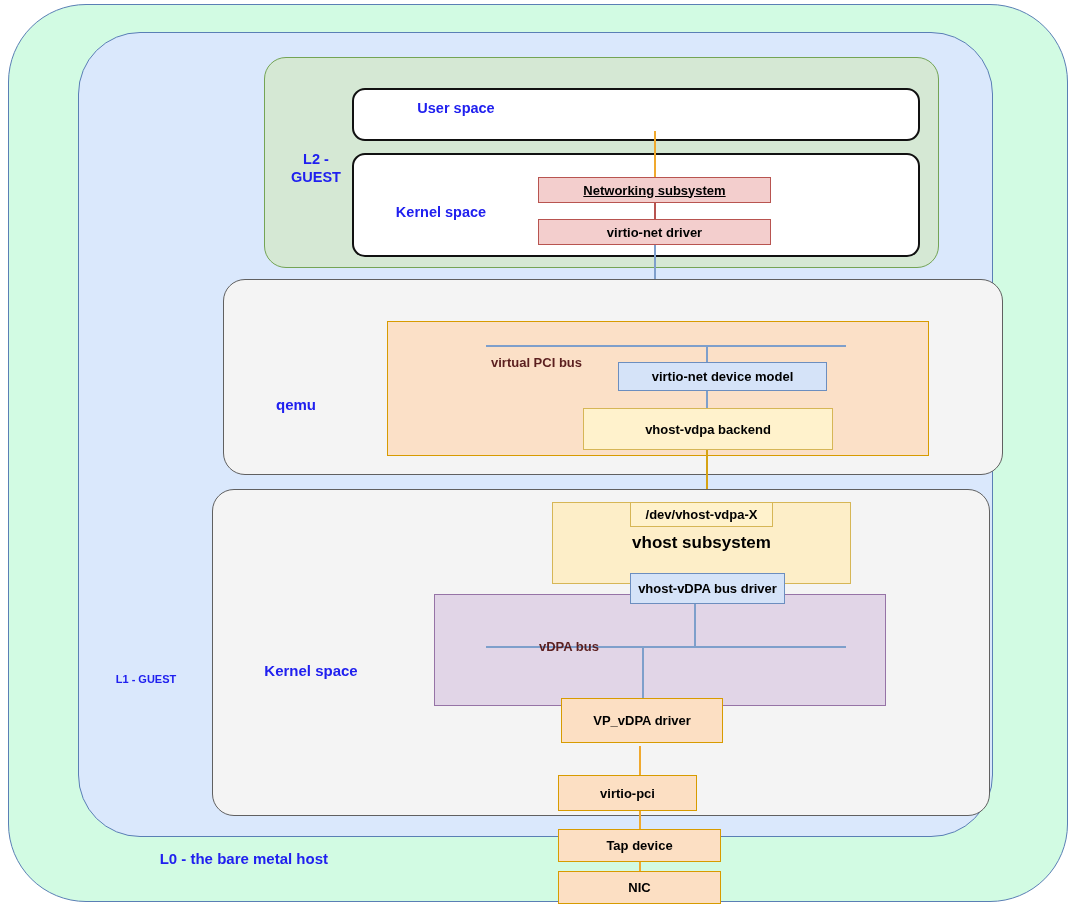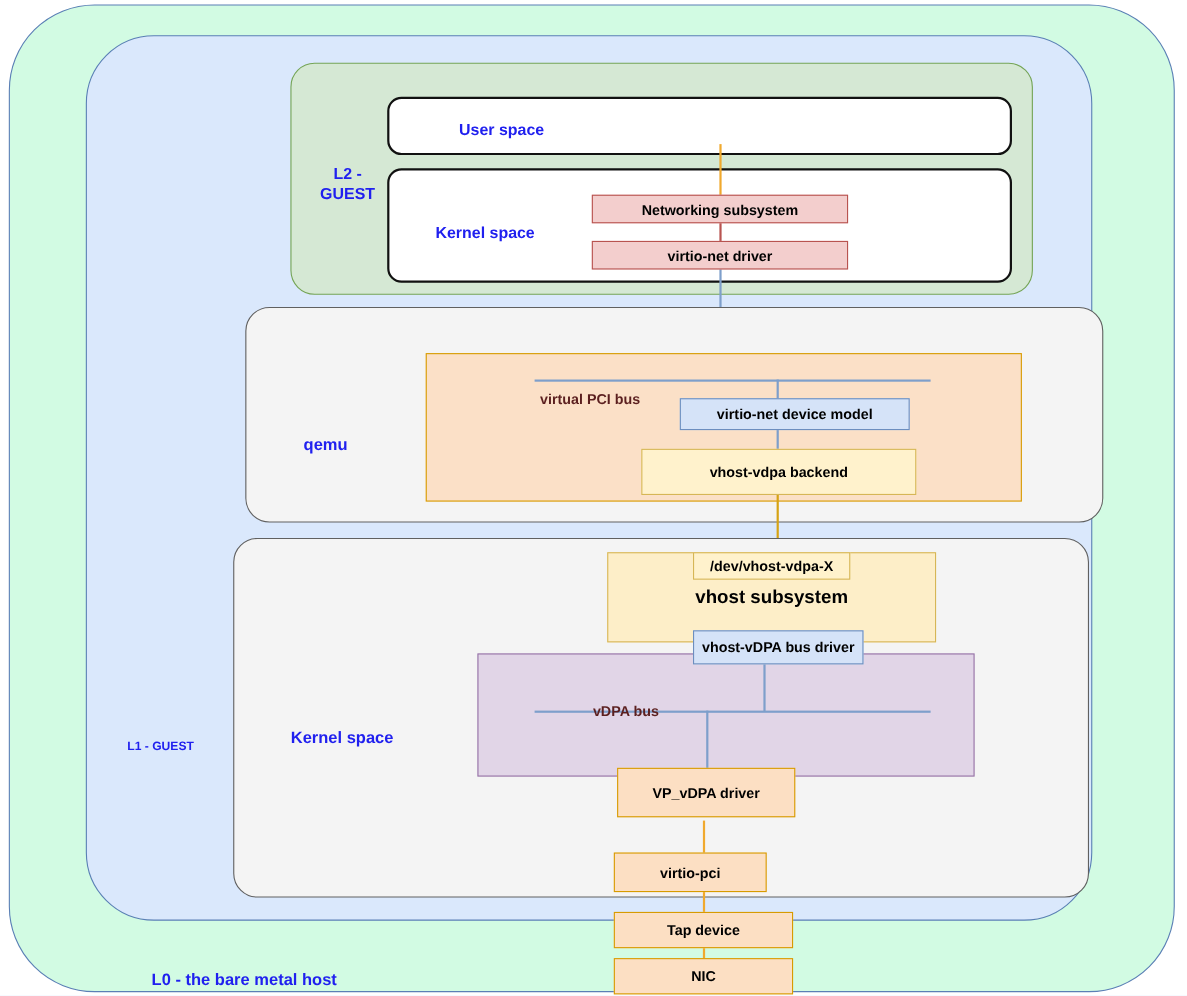--- a/index.html
+++ b/index.html
@@ -136,37 +136,37 @@
   <div class="node n-orange" style="left:558px;top:829px;width:163px;height:33px;">
     <span>Tap  device</span>
   </div>
 
   <div class="ln v-orange" style="left:639px;top:862px;height:10px;"></div>
 
   <div class="node n-orange" style="left:558px;top:871px;width:163px;height:33px;">
     <span>NIC</span>
   </div>
 
-  <div class="node n-red" style="left:538px;top:177px;width:233px;height:26px;">
+  <div class="node n-red" style="left:538px;top:177px;width:233px;height:26px;text-decoration:underline;">
     <span>Networking subsystem</span>
   </div>
   <div class="node n-red" style="left:538px;top:219px;width:233px;height:26px;">
     <span>virtio-net  driver</span>
   </div>
 
   <div class="blbl" style="left:278px;top:150px;width:76px;">
     <span>L2 -</span><br>
     <span>GUEST</span>
   </div>
 
   <div class="blbl" style="left:392px;top:203px;width:98px;">Kernel space</div>
 
-  <div class="blbl" style="left:408px;top:110px;width:96px;">User space</div>
+  <div class="blbl" style="left:408px;top:99px;width:96px;">User space</div>
 
   <div class="blbl" style="left:257px;top:396px;width:78px;font-size:15px;">qemu</div>
 
   <div class="blbl" style="left:253px;top:662px;width:116px;font-size:15px;">Kernel space</div>
 
   <div class="blbl" style="left:88px;top:670px;width:116px;font-size:11px;">L1 - GUEST</div>
 
-  <div class="blbl" style="left:116px;top:882px;width:212px;font-size:15px;text-align:center;">L0 - the bare metal host</div>
+  <div class="blbl" style="left:116px;top:850px;width:212px;font-size:15px;text-align:right;">L0 - the bare metal host</div>
 
 </div>
 
 </body></html>

